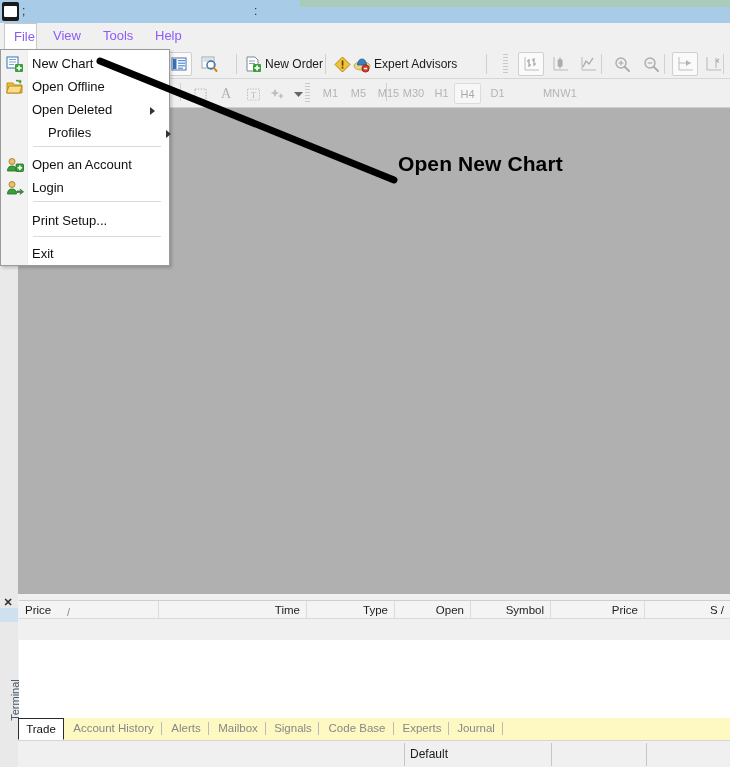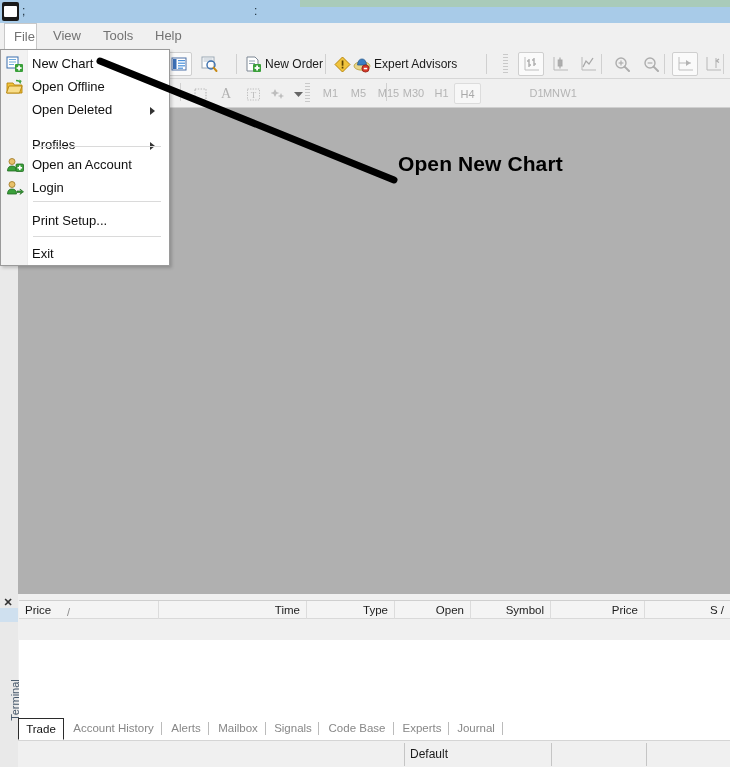--- a/index.html
+++ b/index.html
@@ -76,21 +76,21 @@
     width: 730px; height: 26px;
     background: #f0f0f0;
     border-bottom: 1px solid #e2e2e2;
   }
   .menu-item {
     position: absolute;
     top: 0;
     height: 26px;
     line-height: 26px;
     font-size: 13px;
-    color: #737373;
+    color: #8b5cf6;
     padding: 0 9px;
     white-space: nowrap;
     cursor: default;
   }
   .menu-item.active {
     background: #ffffff;
     border-left: 1px solid #c8c8c8;
     border-right: 1px solid #c8c8c8;
     border-top: 1px solid #c8c8c8;
     box-sizing: border-box;
@@ -363,21 +363,21 @@
     left: 19px; top: 640px;
     width: 711px; height: 78px;
     background: #ffffff;
   }
 
   
   .tabstrip {
     position: absolute;
     left: 0; top: 718px;
     width: 730px; height: 22px;
-    background: #ffffff;
+    background: #fef9c3;
     border-bottom: 1px solid #c9c9c9;
   }
   .tab {
     position: absolute;
     top: 0;
     height: 21px;
     line-height: 21px;
     font-size: 11.5px;
     color: #878787;
     text-align: center;
@@ -641,21 +641,21 @@
         <polygon points="0,1 9,1 4.5,6" fill="#666"></polygon>
       </svg>
     </div>
 
     <div class="tb-tf" style="left:318px;width:25px;">M1</div>
     <div class="tb-tf" style="left:346px;width:25px;">M5</div>
     <div class="tb-tf" style="left:373px;width:31px;">M15</div>
     <div class="tb-tf" style="left:398px;width:31px;">M30</div>
     <div class="tb-tf" style="left:429px;width:25px;">H1</div>
     <div class="tb-tf sel" style="left:454px;width:27px;">H4</div>
-    <div class="tb-tf" style="left:485px;width:25px;margin-left:39px;">D1</div>
+    <div class="tb-tf" style="left:485px;width:25px;">D1</div>
     <div class="tb-tf" style="left:512px;width:25px;margin-left:44px;">W1</div>
     <div class="tb-tf" style="left:538px;width:27px;">MN</div>
   </div>
 
   <div class="workarea"></div>
   <div class="navigator-strip"></div>
 
   <div class="dropdown">
     <div class="dropdown-gutter"></div>
 
@@ -684,21 +684,21 @@
         </svg>
       </span>
       <span class="dd-label">Open Offline</span>
     </div>
 
     <div class="dd-item" style="top:49px;">
       <span class="dd-label">Open Deleted</span>
       <span class="dd-arrow"></span>
     </div>
 
-    <div class="dd-item" style="top:84px;">
+    <div class="dd-item" style="top:72px;margin-left:16px;">
       <span class="dd-label">Profiles</span>
       <span class="dd-arrow"></span>
     </div>
 
     <div class="dd-sep" style="top:96px;"></div>
 
     <div class="dd-item" style="top:104px;">
       <span class="dd-ico">
         <svg width="18" height="17" viewBox="0 0 18 17">
           <circle cx="6" cy="4.5" r="3" fill="#e8c16a" stroke="#9c7420" stroke-width="0.8"></circle>

